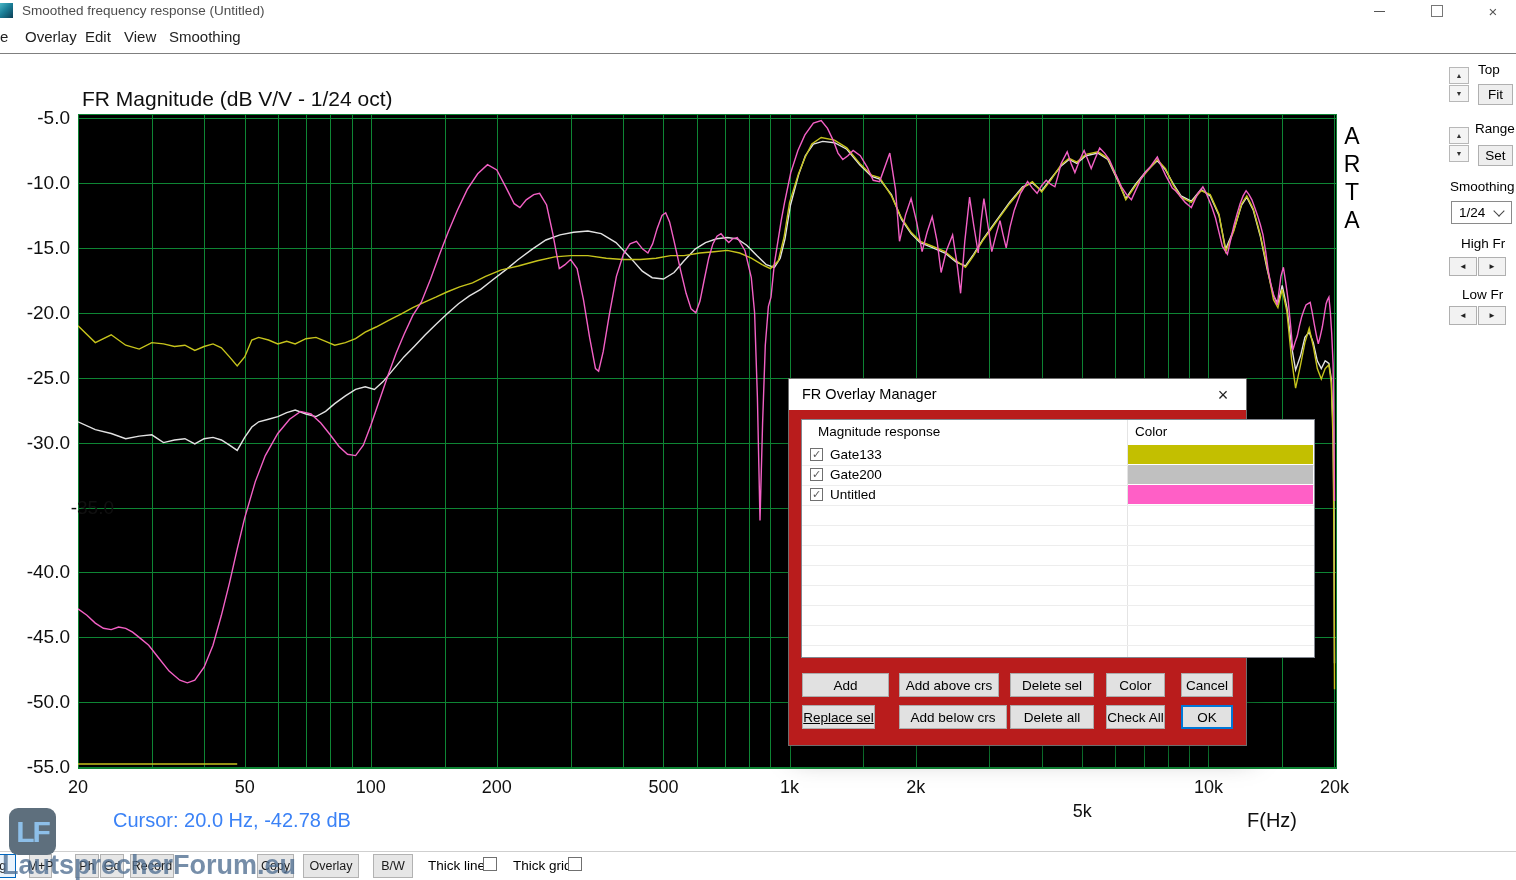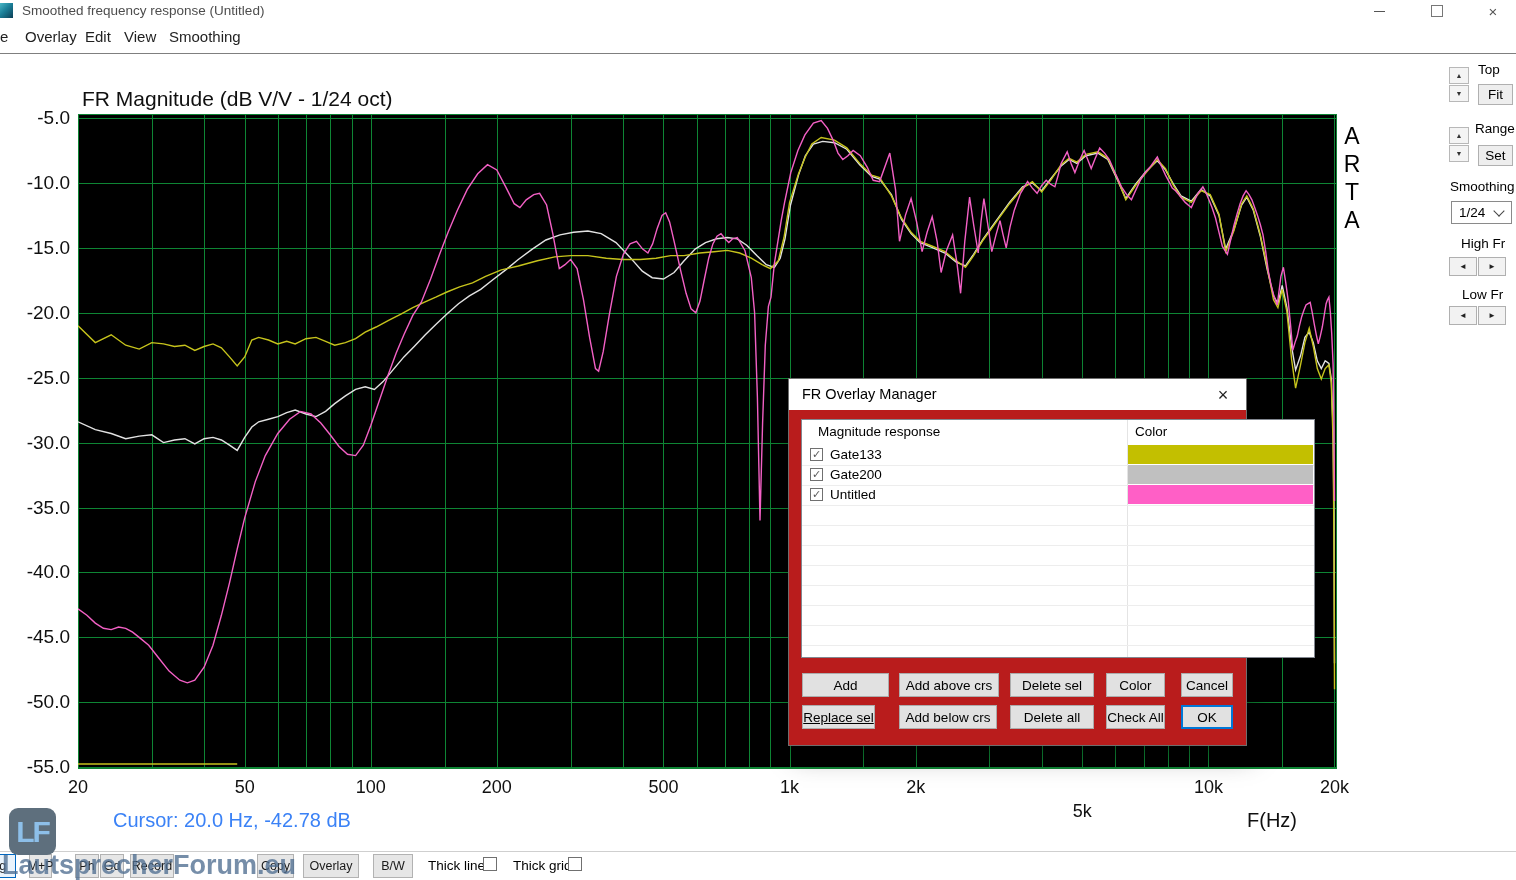--- a/index.html
+++ b/index.html
@@ -159,21 +159,21 @@
       <polyline points="0.0,494.8 8.9,501.3 17.3,509.1 25.4,514.3 33.2,515.6 40.6,513.0 47.7,514.3 54.6,518.2 61.2,523.4 70.7,531.2 79.7,542.8 91.1,557.1 101.8,566.2 109.4,568.8 116.8,566.2 126.1,553.2 135.0,531.2 143.4,501.3 151.5,468.8 159.2,435.1 166.7,403.9 177.3,367.6 187.3,341.6 199.8,319.5 211.6,305.2 222.6,297.4 233.0,300.0 242.8,309.1 252.2,320.8 261.0,332.5 269.5,340.3 277.6,341.6 285.3,331.2 292.7,311.7 301.6,285.8 310.1,261.1 318.2,239.0 325.9,220.8 334.8,201.4 343.2,188.4 352.6,165.0 361.6,140.3 370.1,118.3 379.4,96.2 389.3,75.4 399.7,59.8 409.5,50.7 418.8,55.9 427.7,72.8 436.2,89.7 441.9,93.6 448.2,85.8 455.7,80.6 461.6,79.3 468.6,91.0 474.8,119.6 481.3,154.6 487.0,150.7 492.6,145.5 499.1,154.6 505.5,185.8 511.6,223.4 517.5,254.6 520.6,257.2 525.2,237.7 531.2,201.4 538.4,162.4 545.4,140.3 552.0,129.9 558.5,127.3 564.7,135.1 569.9,139.0 574.6,129.9 579.2,114.4 584.0,101.4 587.7,98.8 591.6,107.9 596.4,128.6 602.5,155.9 608.1,179.3 613.1,194.9 617.8,198.8 622.0,187.1 626.4,165.0 630.7,144.2 634.9,129.9 639.0,122.2 643.0,119.6 647.0,124.8 650.8,128.6 654.6,124.8 659.3,123.5 666.9,136.4 673.3,163.7 676.6,198.8 679.4,283.2 682.0,406.5 684.6,309.1 687.3,231.2 690.4,192.3 693.0,183.2 696.4,149.4 699.7,128.6 703.2,106.6 706.6,88.4 712.8,58.5 719.9,36.5 726.9,20.9 735.4,9.2 743.2,6.6 749.5,14.4 755.1,26.1 760.0,39.1 764.8,45.5 769.9,41.7 775.1,36.5 782.3,41.7 789.3,53.3 795.2,66.3 801.6,67.6 811.8,39.1 817.5,75.4 821.5,127.3 827.4,101.4 833.1,84.5 838.6,107.9 844.1,137.7 849.1,118.3 854.2,102.7 859.1,127.3 863.1,158.5 868.5,136.4 874.6,120.9 879.0,149.4 882.6,179.3 886.8,127.3 891.6,83.2 895.6,110.5 900.2,139.0 903.0,107.9 905.9,84.5 909.6,109.2 913.8,137.7 918.0,120.9 922.0,106.6 924.8,119.6 928.2,133.8 932.0,113.1 936.3,96.2 942.5,79.3 949.6,67.6 954.4,74.1 959.1,79.3 963.7,71.5 968.2,66.3 972.6,70.2 976.9,72.8 980.2,61.1 983.1,49.4 989.2,37.8 993.1,49.4 996.9,58.5 1001.4,46.8 1006.1,36.5 1009.7,45.5 1013.2,54.6 1017.3,44.3 1021.7,33.9 1026.6,39.1 1031.3,45.5 1037.5,59.8 1043.5,72.8 1048.7,80.6 1053.4,85.8 1058.1,75.4 1062.9,65.0 1067.3,58.5 1071.9,53.3 1075.6,48.1 1079.3,43.0 1083.3,52.0 1087.5,61.1 1091.0,67.6 1094.3,74.1 1097.6,76.7 1100.8,80.6 1104.0,84.5 1107.2,88.4 1110.2,91.0 1113.3,93.6 1116.2,87.1 1119.2,80.6 1122.0,76.7 1124.9,72.8 1127.7,78.0 1130.4,84.5 1134.0,93.6 1137.5,104.0 1141.0,118.3 1144.4,132.5 1149.4,140.3 1152.6,126.0 1155.8,111.8 1159.0,100.1 1162.1,89.7 1165.1,81.9 1168.1,76.7 1171.0,80.6 1173.9,85.8 1176.7,93.6 1179.5,101.4 1182.3,110.5 1185.0,120.9 1187.7,137.7 1190.3,157.2 1192.9,170.2 1195.5,180.6 1199.2,191.0 1201.1,176.7 1202.9,162.4 1205.4,153.3 1207.8,168.9 1210.1,185.8 1212.5,210.4 1214.8,236.4 1217.0,228.6 1219.3,222.1 1221.5,211.7 1223.7,202.7 1225.9,196.2 1228.0,191.0 1230.1,189.7 1232.2,188.4 1234.3,198.8 1236.3,210.4 1238.3,220.8 1240.3,229.9 1242.3,222.1 1244.3,213.0 1246.2,201.4 1248.1,189.7 1249.5,185.8 1250.9,183.2 1252.4,198.8 1253.7,219.5 1255.1,250.7 1256.0,315.6 1256.5,387.0" fill="none" stroke="#f360c5" stroke-width="1.4"></polyline>
     </svg>
 </div>
 <div id="axis-labels">
     <div class="ylab" style="left: 0px; top: 107px;">-5.0</div>
     <div class="ylab" style="left: 0px; top: 171.92px;">-10.0</div>
     <div class="ylab" style="left: 0px; top: 236.84px;">-15.0</div>
     <div class="ylab" style="left: 0px; top: 301.76px;">-20.0</div>
     <div class="ylab" style="left: 0px; top: 366.68px;">-25.0</div>
     <div class="ylab" style="left: 0px; top: 431.6px;">-30.0</div>
-    <div class="ylab" style="left: 0px; top: 496.52px;">-35.0</div>
+    <div class="ylab" style="left: 0px; top: 496.52px; padding-left: 44px;">-35.0</div>
     <div class="ylab" style="left: 0px; top: 561.44px;">-40.0</div>
     <div class="ylab" style="left: 0px; top: 626.36px;">-45.0</div>
     <div class="ylab" style="left: 0px; top: 691.28px;">-50.0</div>
     <div class="ylab" style="left: 0px; top: 756.2px;">-55.0</div>
     <div class="xlab" style="left: 33px;">20</div>
     <div class="xlab" style="left: 199.669px;">50</div>
     <div class="xlab" style="left: 325.75px;">100</div>
     <div class="xlab" style="left: 451.83px;">200</div>
     <div class="xlab" style="left: 618.499px;">500</div>
     <div class="xlab" style="left: 744.58px;">1k</div>
@@ -281,21 +281,21 @@
       <div class="dlg-row" style="top: 185px;"></div>
       <div class="dlg-row" style="top: 205px;"></div>
     </div>
   <div id="dlg-buttons">
       <div class="dlg-btn" style="left: 13px; top: 294px; width: 87px;">Add</div>
       <div class="dlg-btn" style="left: 110px; top: 294px; width: 100px;">Add above crs</div>
       <div class="dlg-btn" style="left: 221px; top: 294px; width: 84px;">Delete sel</div>
       <div class="dlg-btn" style="left: 317px; top: 294px; width: 59px;">Color</div>
       <div class="dlg-btn" style="left: 392px; top: 294px; width: 52px;">Cancel</div>
       <div class="dlg-btn" style="left: 13px; top: 326px; width: 73px; text-decoration: underline;">Replace sel</div>
-      <div class="dlg-btn" style="left: 110px; top: 326px; width: 98px;">Add below crs</div>
+      <div class="dlg-btn" style="left: 110px; top: 326px; width: 108px;">Add below crs</div>
       <div class="dlg-btn" style="left: 221px; top: 326px; width: 84px;">Delete all</div>
       <div class="dlg-btn" style="left: 317px; top: 326px; width: 59px;">Check All</div>
       <div class="dlg-btn default" style="left: 392px; top: 326px; width: 52px;">OK</div>
     </div>
 </div>
 
 <div class="bottom-sep"></div>
 <div id="bottom-toolbar">
     <div class="tb-btn focused" style="left: -28px; width: 44px;">Mag</div>
     <div class="tb-btn" style="left: 29px; width: 23px;">M+P</div>

